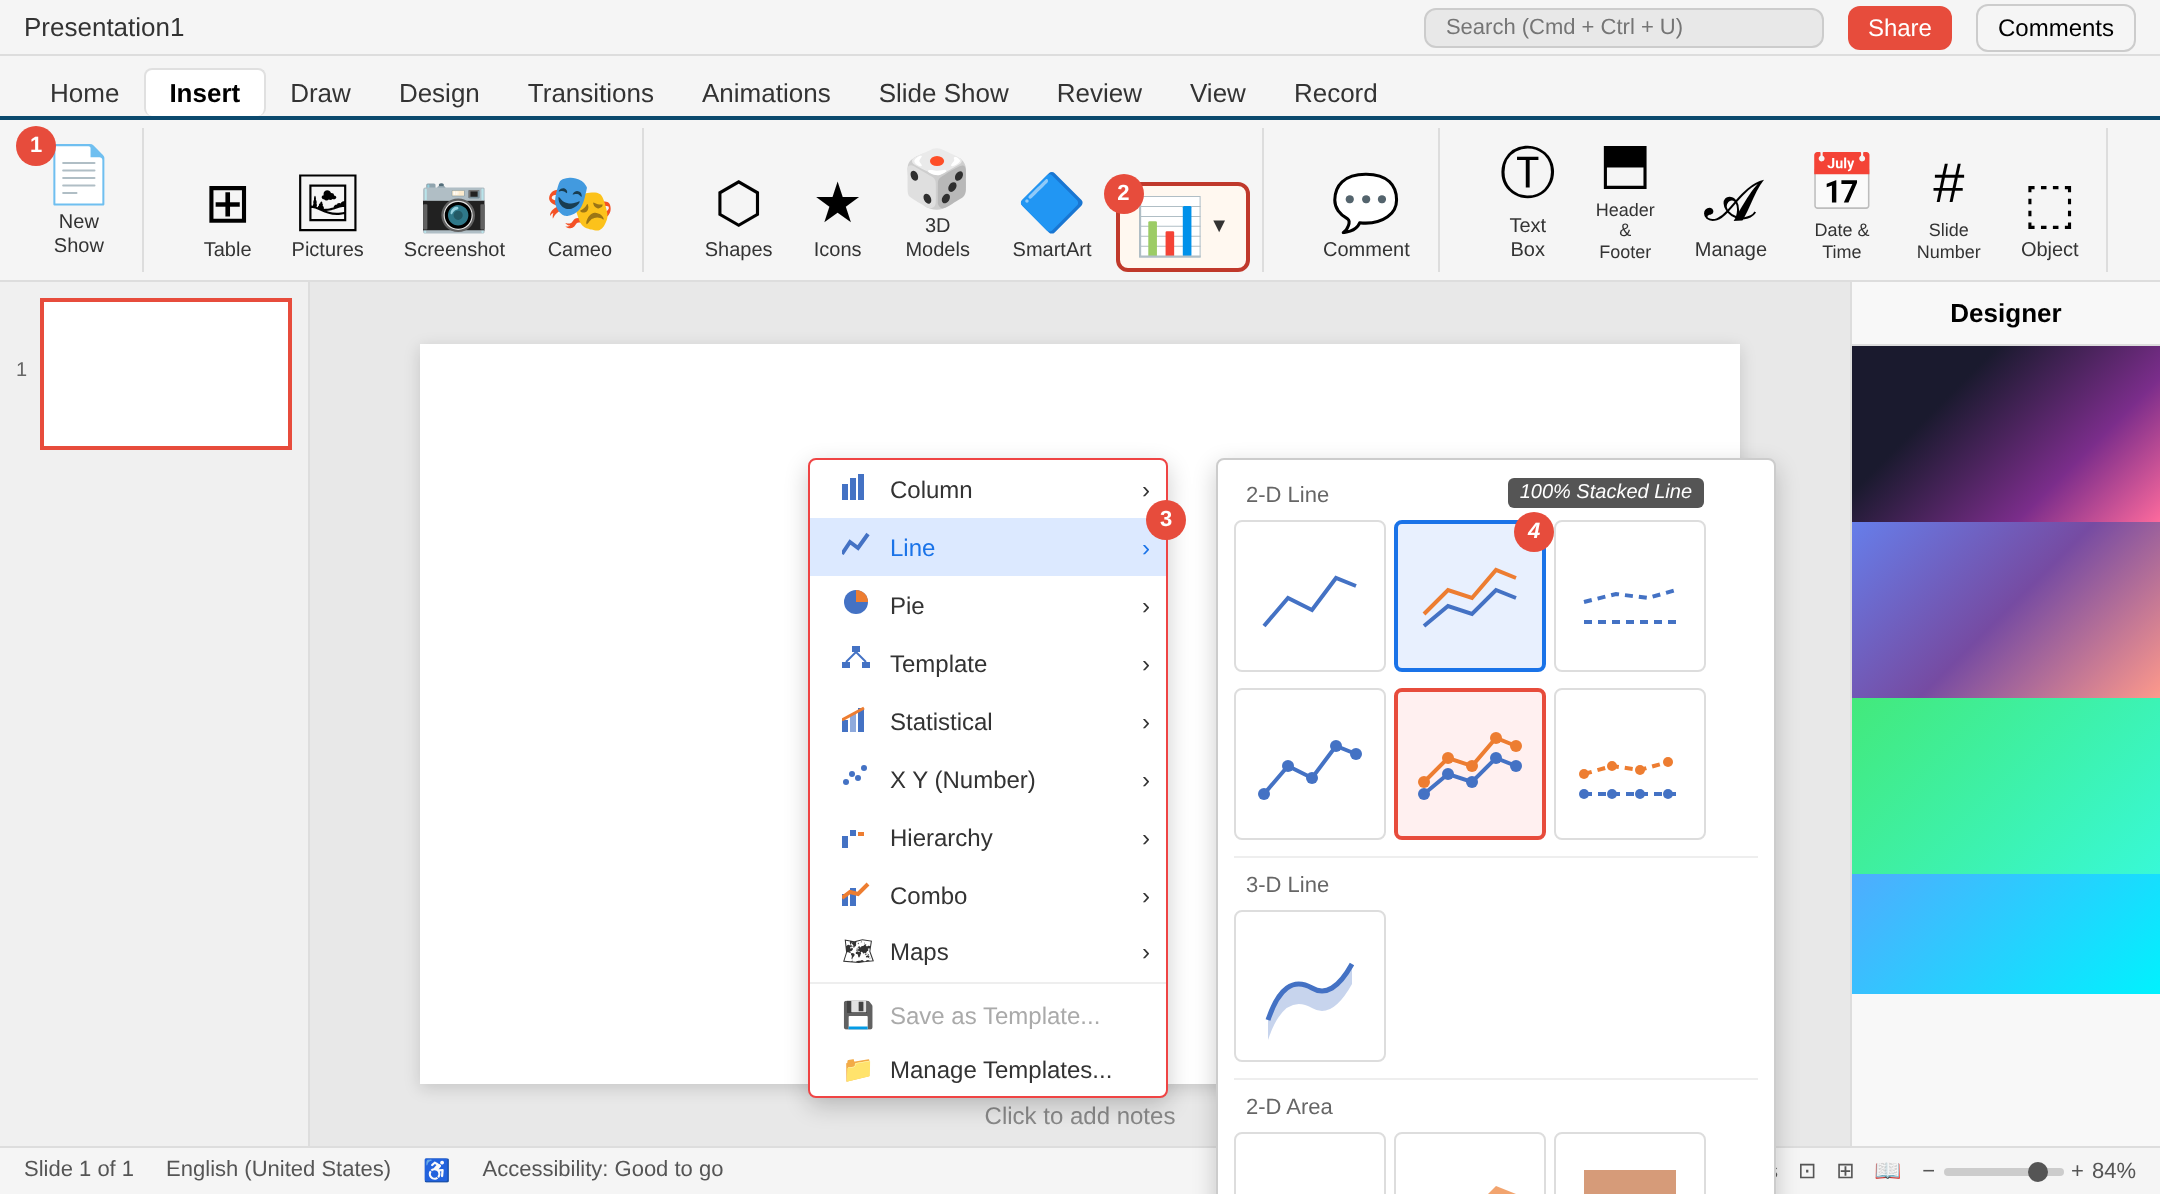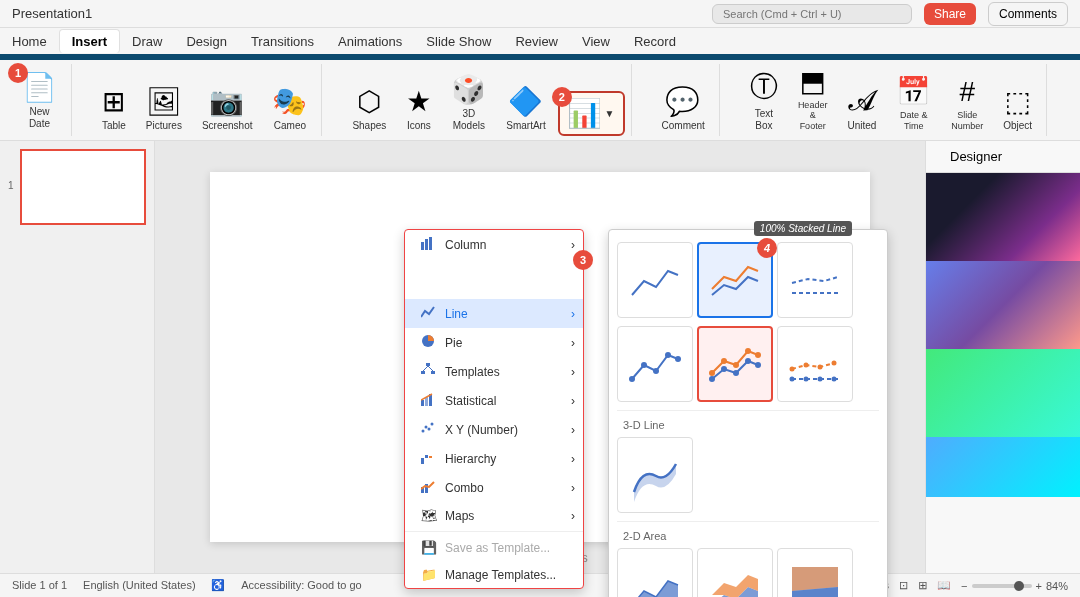--- a/index.html
+++ b/index.html
@@ -23,47 +23,47 @@
     .tl-green { background: #28c840; }
     .title-bar-center { font-size: 13px; font-weight: 500; color: #333; }
     .title-bar-right { display: flex; align-items: center; gap: 12px; }
     .autosave-area { display: flex; align-items: center; gap: 4px; font-size: 11px; color: #555; }
     .toggle-switch { width: 28px; height: 16px; background: #4cd964; border-radius: 8px; position: relative; }
     .toggle-knob { width: 12px; height: 12px; background: white; border-radius: 50%; position: absolute; top: 2px; right: 2px; }
     .search-bar { background: #e8e8e8; border: 1px solid #ccc; border-radius: 6px; padding: 3px 10px; font-size: 11px; color: #666; width: 200px; }
 
     
     .ribbon { background: #f5f5f5; border-bottom: 1px solid #ddd; }
-    .ribbon-tabs { display: flex; align-items: center; padding: 0 0; height: 32px; border-bottom: 6px solid #0c4a6e; }
+    .ribbon-tabs { display: flex; align-items: flex-end; padding: 0 13px; height: 32px; border-bottom: 2px solid #0c4a6e; }
     .ribbon-tab { padding: 4px 12px; font-size: 13px; color: #333; cursor: pointer; border-radius: 4px; }
     .ribbon-tab.active { background: #fff; color: #000000; font-weight: 600; border: 1px solid #e0e0e0; border-bottom: none; }
     .ribbon-content { display: flex; align-items: center; padding: 4px 8px; height: 80px; gap: 4px; }
     .ribbon-group { display: flex; flex-direction: column; align-items: center; justify-content: center; height: 72px; padding: 0 6px; border-right: 1px solid #ddd; gap: 2px; }
     .ribbon-btn-highlighted { background: #fce8e8; border: 2px solid #c0392b; border-radius: 6px; }
 
     
     .badge { display: inline-flex; align-items: center; justify-content: center; width: 20px; height: 20px; background: #e74c3c; color: white; border-radius: 50%; font-size: 11px; font-weight: bold; }
     .slide-panel { width: 155px; background: #f0f0f0; border-right: 1px solid #ddd; padding: 8px; }
     .slide-thumb { background: white; border: 2px solid #e74c3c; width: 135px; height: 76px; display: flex; align-items: center; justify-content: center; font-size: 10px; color: #ccc; }
     .slide-number { font-size: 10px; color: #666; margin-bottom: 4px; }
     .canvas-area { flex: 1; background: #e8e8e8; display: flex; align-items: center; justify-content: center; position: relative; overflow: hidden; }
     .slide-canvas { background: white; width: 660px; height: 370px; display: flex; align-items: center; justify-content: center; font-size: 13px; color: #aaa; box-shadow: 0 2px 8px rgba(0,0,0,0.15); position: relative; }
     .designer-panel { width: 155px; background: #f8f8f8; border-left: 1px solid #ddd; display: flex; flex-direction: column; }
-    .designer-title { padding: 8px 24px; font-size: 13px; font-weight: 400; border-bottom: 1px solid #ddd; }
+    .designer-title { padding: 8px 24px; font-size: 13px; font-weight: 700; border-bottom: 1px solid #ddd; text-align: center; }
     .designer-item { width: 155px; height: 88px; overflow: hidden; }
     .designer-img-1 { background: linear-gradient(135deg, #1a1a2e 30%, #7b2d8b 70%, #ff6b9d 100%); width: 100%; height: 100%; }
     .designer-img-2 { background: linear-gradient(135deg, #667eea 0%, #764ba2 50%, #ff9a8b 100%); width: 100%; height: 100%; }
     .designer-img-3 { background: linear-gradient(135deg, #43e97b 0%, #38f9d7 100%); width: 100%; height: 100%; }
     .designer-img-4 { background: linear-gradient(135deg, #4facfe 0%, #00f2fe 100%); width: 100%; height: 100%; }
 
     
     .dropdown-overlay { position: absolute; top: 0; left: 0; width: 100%; height: 100%; pointer-events: none; }
     .dropdown-menu { position: absolute; top: 88px; left: 404px; background: white; border: 1px solid #ef4444; box-shadow: 0 4px 12px rgba(0,0,0,0.2); width: 180px; z-index: 100; pointer-events: all; border-radius: 4px; }
     .menu-item { display: flex; align-items: center; padding: 6px 16px; font-size: 12px; color: #333; cursor: pointer; position: relative; }
-    .menu-item.active { background: #e8f0fe; color: #1a73e8; margin-top: 40px; }
+    .menu-item.active { background: #e8f0fe; color: #1a73e8; }
     .menu-item.disabled { color: #aaa; }
     .menu-item .menu-icon { margin-right: 8px; font-size: 13px; width: 16px; }
     .menu-item .chevron { position: absolute; right: 8px; }
     .menu-separator { height: 1px; background: #eee; margin: 2px 0; }
 
     
     .chart-submenu { position: absolute; top: 88px; left: 608px; background: white; border: 1px solid #ccc; box-shadow: 0 4px 12px rgba(0,0,0,0.2); width: 280px; z-index: 100; pointer-events: all; border-radius: 4px; padding: 8px; }
     .chart-section-label { font-size: 11px; color: #666; padding: 4px 6px 2px; }
     .chart-grid { display: flex; gap: 4px; padding: 4px 0; }
     .chart-item { width: 76px; height: 76px; border: 1px solid #ddd; border-radius: 4px; display: flex; align-items: center; justify-content: center; cursor: pointer; background: white; font-style: italic; }
@@ -114,21 +114,21 @@
     <div class="ribbon-tab">View</div>
     <div class="ribbon-tab">Record</div>
   </div>
 
   <div class="ribbon-content">
 
     <div class="ribbon-group">
       <div style="position:relative;">
         <div class="rb-large ribbon-btn-highlighted" style="border:none;background:transparent;">
           <div class="rb-icon">📄</div>
-          <div class="rb-label">New Date</div>
+          <div class="rb-label">New Show</div>
         </div>
         <span class="badge" style="position:absolute;top:-4px;left:-6px;">1</span>
       </div>
     </div>
     <div class="divider-v"></div>
 
     <div class="ribbon-group">
       <div style="display:flex;gap:4px;align-items:flex-end;height:100%;">
         <div class="rb-large">
           <div class="rb-icon">⊞</div>
@@ -194,21 +194,21 @@
         <div class="rb-large">
           <div class="rb-icon">Ⓣ</div>
           <div class="rb-label">Text Box</div>
         </div>
         <div class="rb-large">
           <div class="rb-icon">⬒</div>
           <div class="rb-label" style="font-size:9px;">Header &amp; Footer</div>
         </div>
         <div class="rb-large">
           <div class="rb-icon">𝓐</div>
-          <div class="rb-label">United</div>
+          <div class="rb-label">Manage</div>
         </div>
         <div class="rb-large">
           <div class="rb-icon">📅</div>
           <div class="rb-label" style="font-size:9px;">Date &amp; Time</div>
         </div>
         <div class="rb-large">
           <div class="rb-icon">#</div>
           <div class="rb-label" style="font-size:9px;">Slide Number</div>
         </div>
         <div class="rb-large">
@@ -303,21 +303,21 @@
       <div class="menu-item">
         <span class="menu-icon">
           <svg width="14" height="14" viewBox="0 0 14 14">
               <rect x="5" y="0" width="4" height="3" fill="#4472c4"></rect>
               <rect x="0" y="8" width="4" height="3" fill="#4472c4"></rect>
               <rect x="10" y="8" width="4" height="3" fill="#4472c4"></rect>
               <line x1="7" y1="3" x2="2" y2="8" stroke="#4472c4" stroke-width="1"></line>
               <line x1="7" y1="3" x2="12" y2="8" stroke="#4472c4" stroke-width="1"></line>
             </svg>
         </span>
-        <span>Templates</span>
+        <span>Template</span>
         <span class="chevron">›</span>
       </div>
       <div class="menu-item">
         <span class="menu-icon">
           <svg width="14" height="14" viewBox="0 0 14 14">
               <rect x="0" y="8" width="3" height="6" fill="#4472c4"></rect>
               <rect x="4" y="5" width="3" height="9" fill="#4472c4" opacity="0.6"></rect>
               <rect x="8" y="2" width="3" height="12" fill="#4472c4"></rect>
               <line x1="0" y1="8" x2="11" y2="2" stroke="#ed7d31" stroke-width="1.5"></line>
             </svg>
@@ -374,20 +374,21 @@
         <span>Manage Templates...</span>
       </div>
     </div>
 
     <div class="chart-submenu">
 
       <div style="position:absolute;top:20px;left:-36px;">
         <span class="badge">3</span>
       </div>
 
+      <div class="chart-section-label">2-D Line</div>
       <div class="chart-grid">
 
         <div class="chart-item">
           <svg class="chart-svg" viewBox="0 0 54 54">
             <polyline points="4,42 16,28 28,34 40,18 50,22" fill="none" stroke="#4472c4" stroke-width="2"></polyline>
           </svg>
         </div>
 
         <div class="chart-item highlighted" style="position:relative;">
           <span class="badge" style="position:absolute;top:-6px;right:-6px;">4</span>

